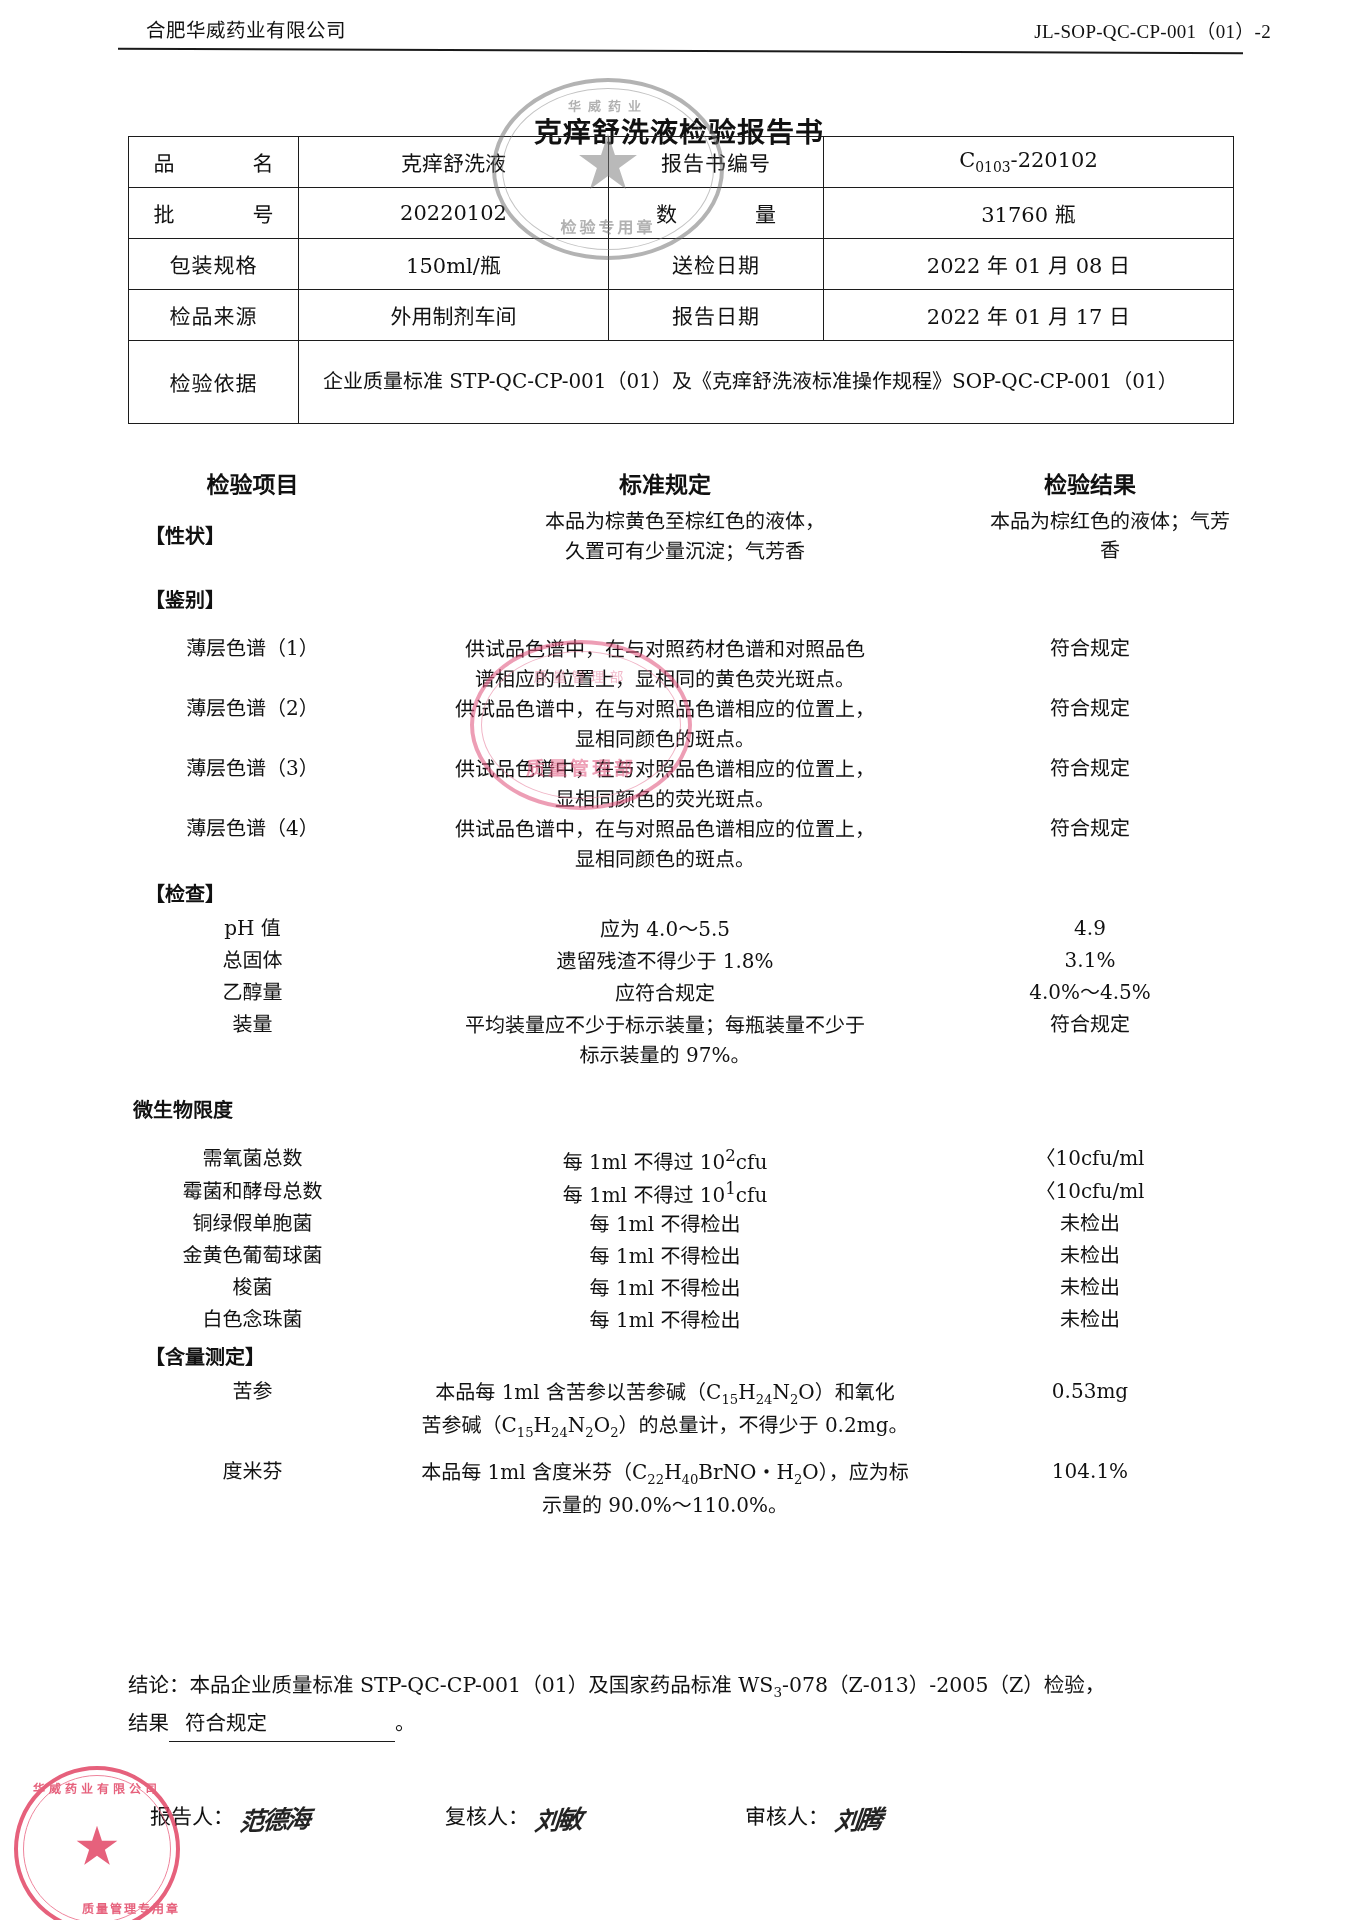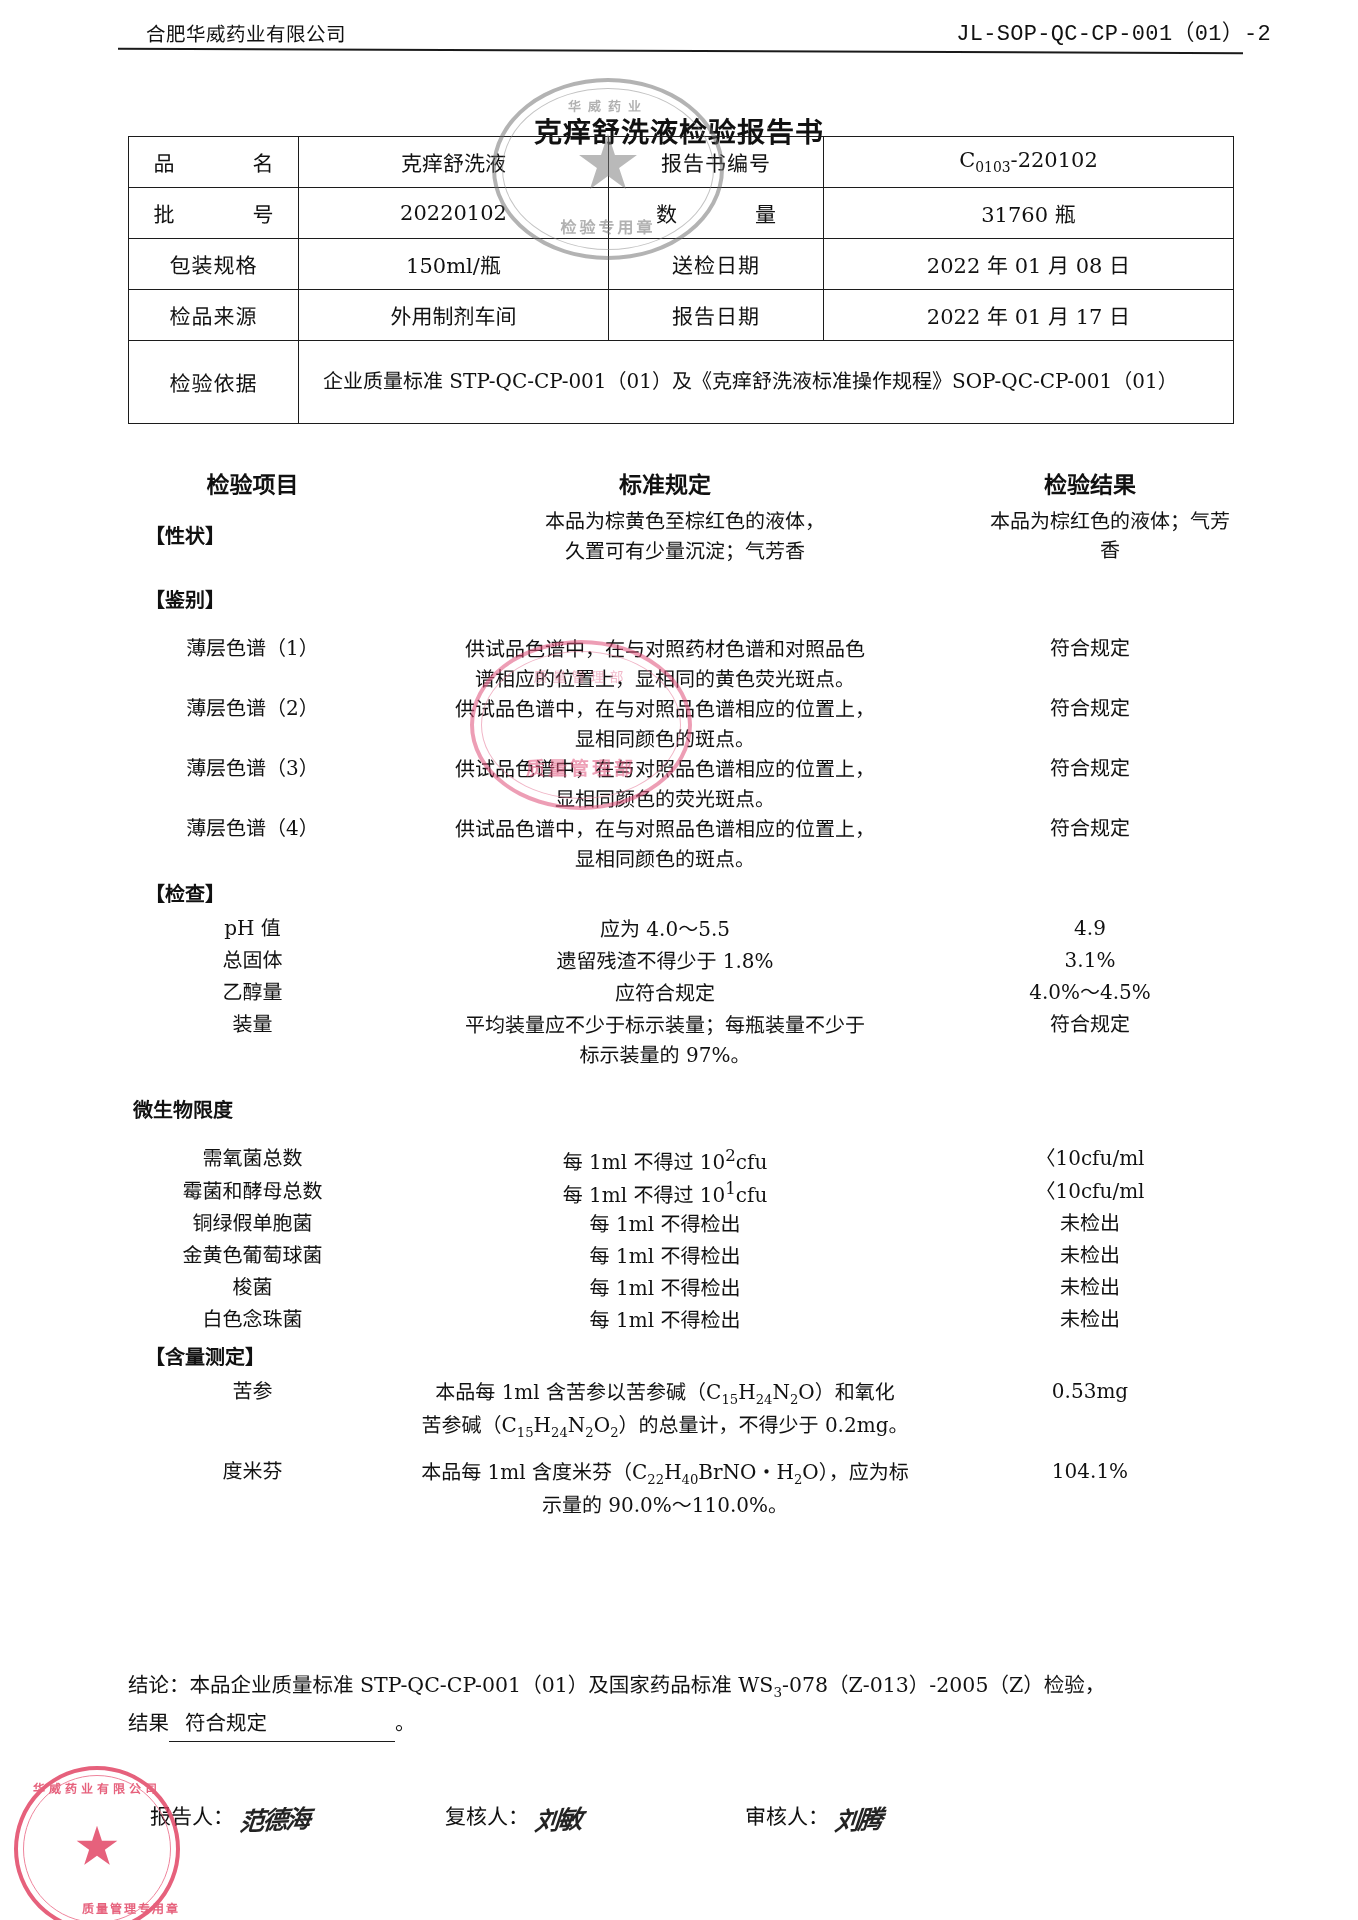--- a/index.html
+++ b/index.html
@@ -37,22 +37,22 @@
     align-items: flex-end;
     font-size: 19px;
     margin-left: 28px;
   }
   .doc-header .company {
     font-family: "DejaVu Sans", "Liberation Sans", sans-serif;
     font-size: 19.5px;
     letter-spacing: .5px;
   }
   .doc-header .docno {
-    font-family: Liberation Mono, monospace;
-    font-size: 22px;
+    font-family: Liberation Serif, serif;
+    font-size: 19px;
     letter-spacing: .3px;
   }
   .header-rule {
     position: absolute;
     top: 50px;
     left: 118px;
     width: 1125px;
     height: 2px;
     background: #1a1a1a;
     transform: rotate(0.22deg);

